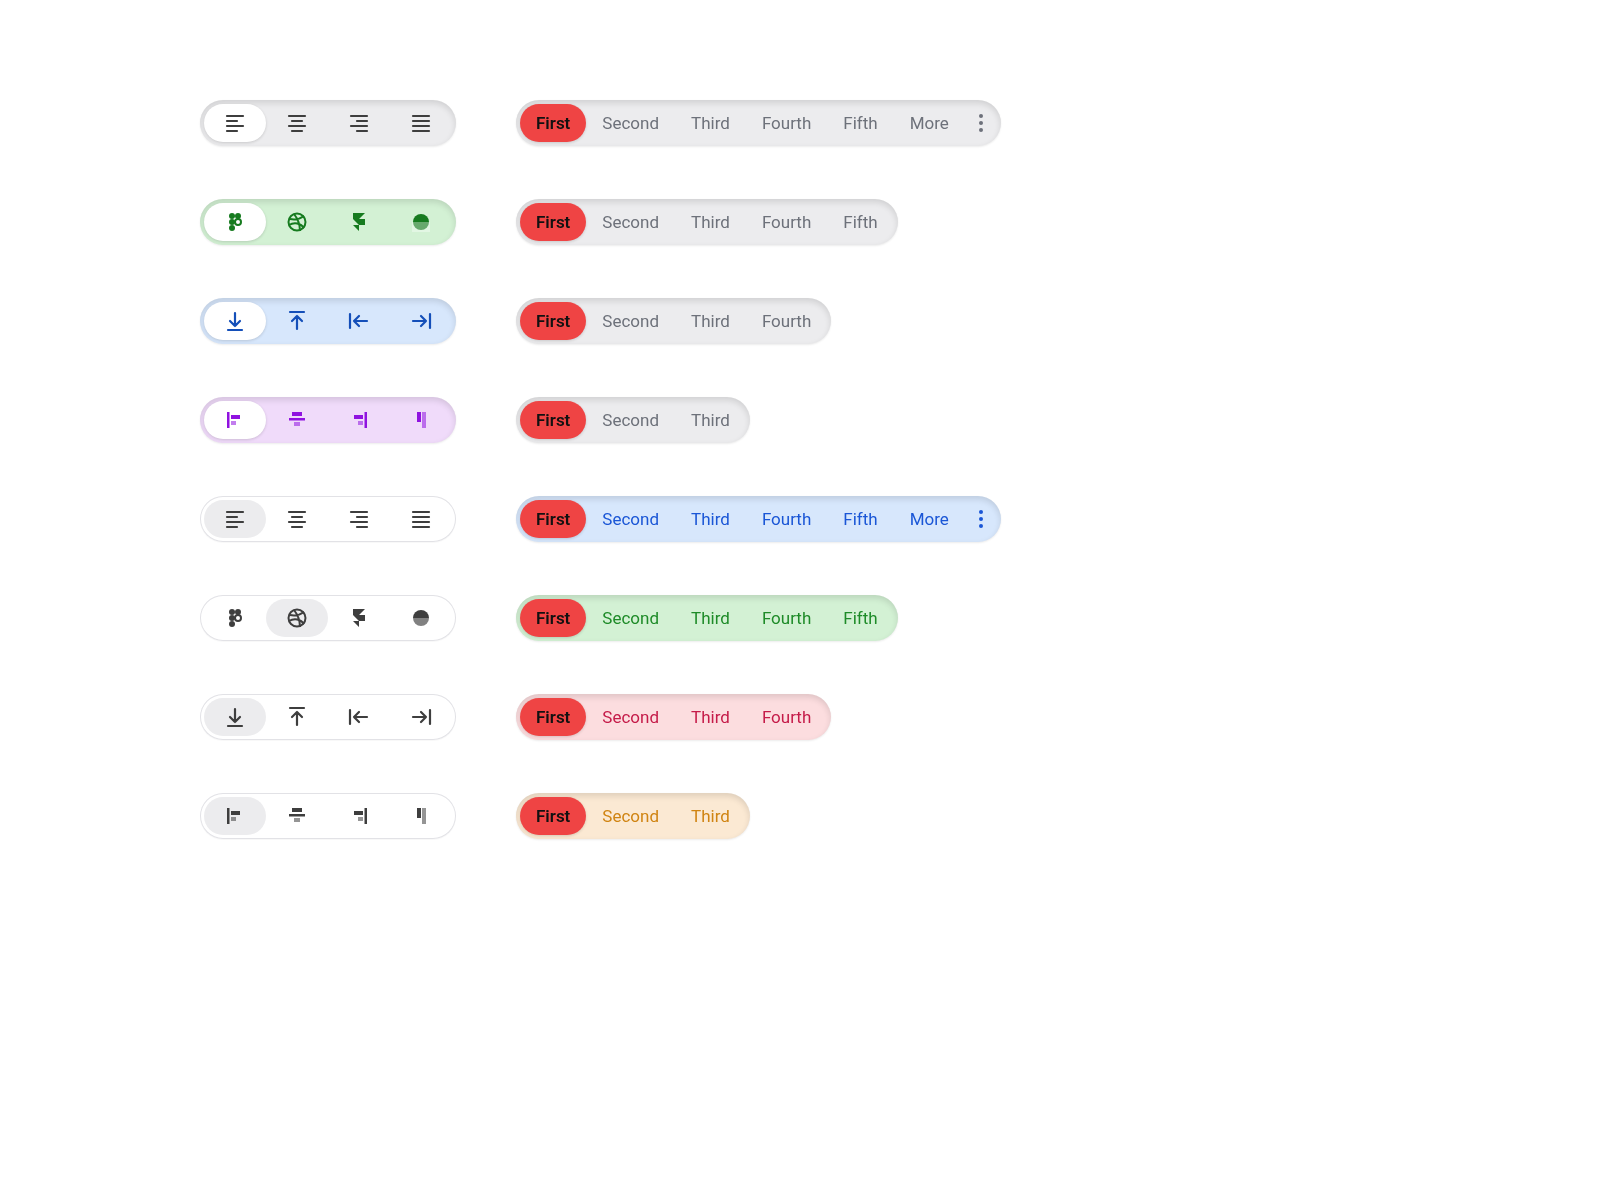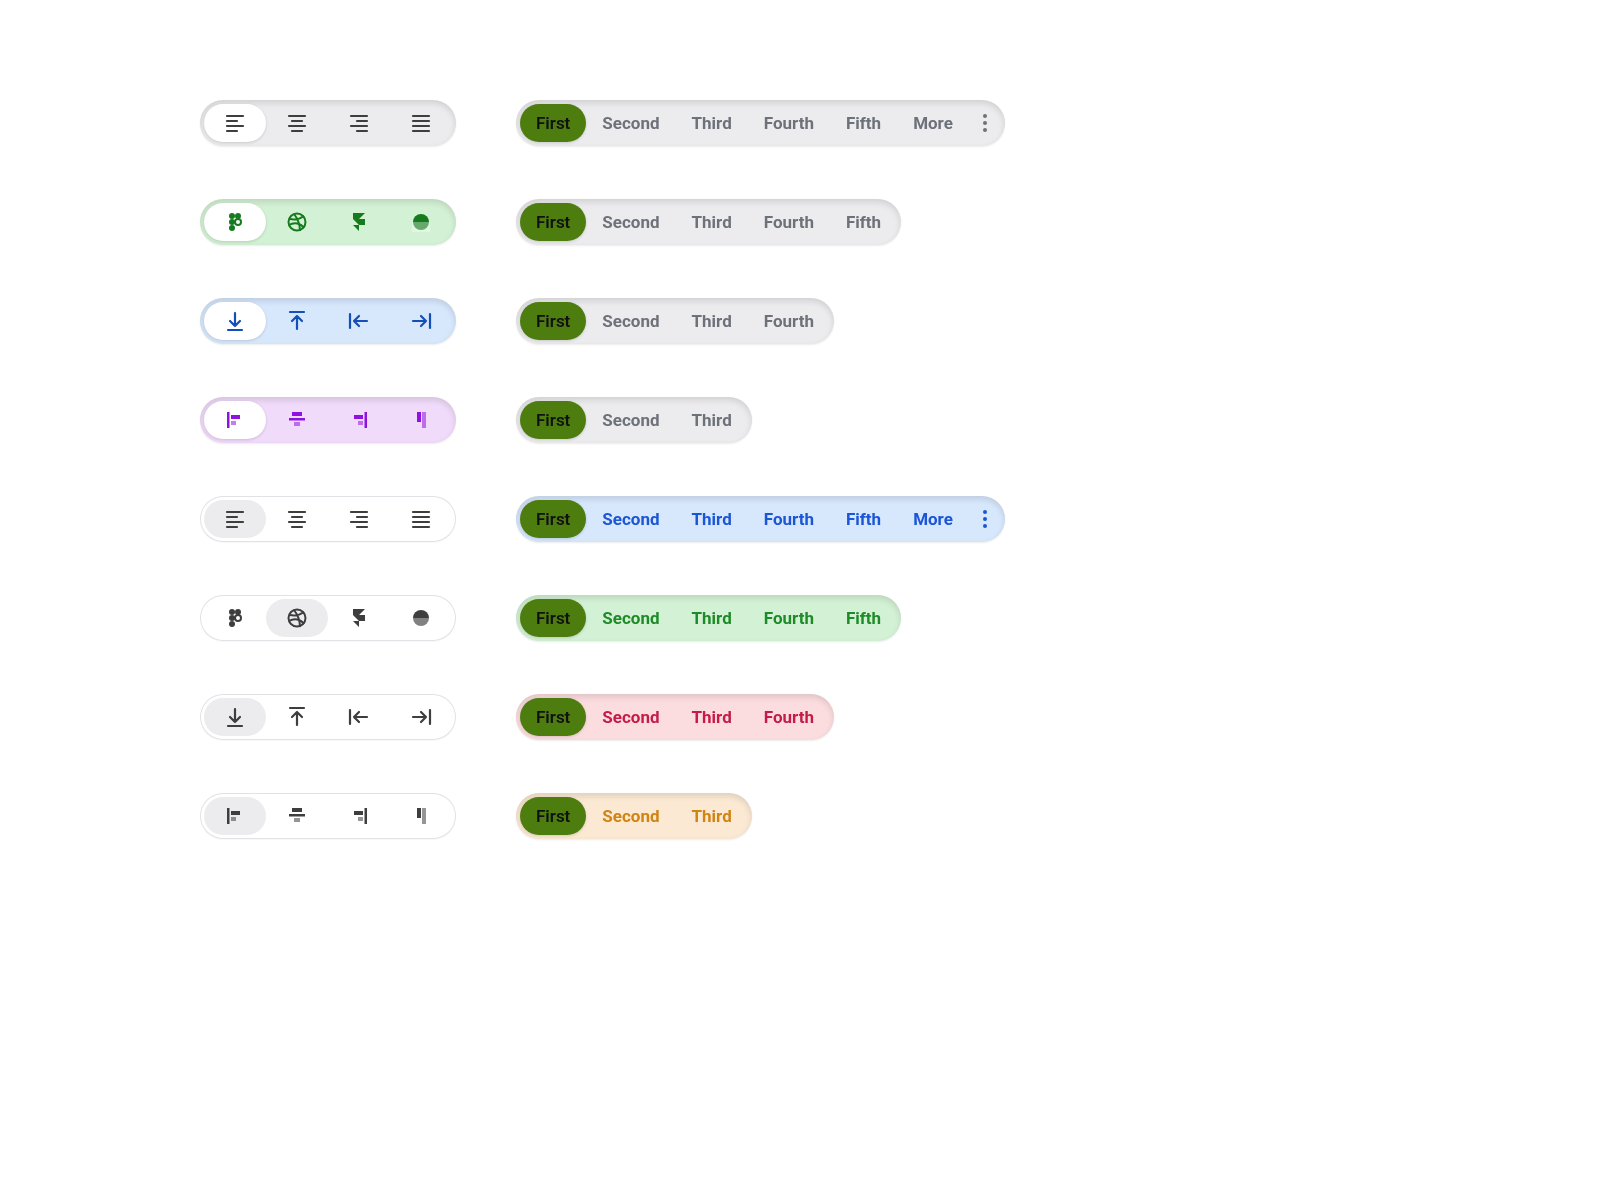--- a/index.html
+++ b/index.html
@@ -74,25 +74,25 @@
     box-shadow:0 1px 3px rgba(0,0,0,.15);
   }
   .ipill.out .seg.sel{
     background:#ECECEE;
     box-shadow:none;
   }
 
   
   .tpill .seg{
     padding:0 16px;
-    font-weight:700;
+    font-weight:400;
     white-space:nowrap;
   }
   .tpill .seg.sel{
-    background:#4d7c0f;
+    background:#ef4444;
     box-shadow:0 1px 3px rgba(0,0,0,.15);
     color:#111;
     font-weight:600;
   }
   .tpill .more{
     width:32px;
     padding:0;
   }
 
   

